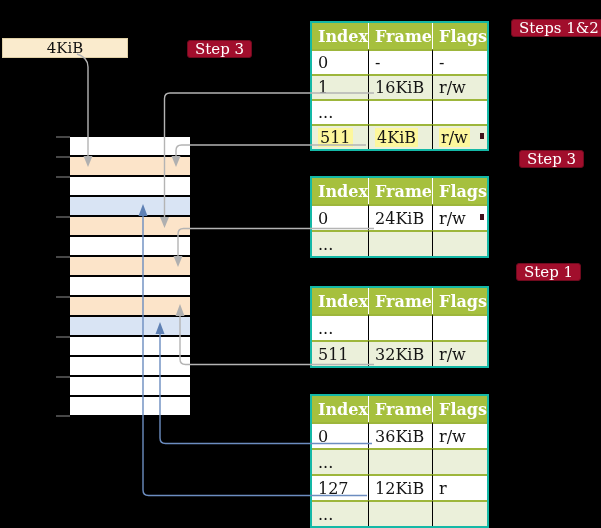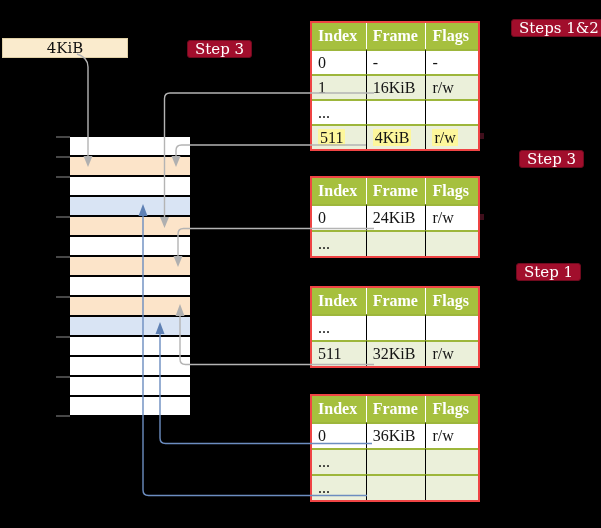--- a/index.html
+++ b/index.html
@@ -21,21 +21,21 @@
   }
   
   .mem{position:absolute;left:70px;top:137px;width:120px;}
   .mem .row{height:18px;margin-bottom:2px;}
   .rw{background:#ffffff}
   .rp{background:#fce4c9}
   .rb{background:#d9e4f4}
   
   table.ptable{
     position:absolute;width:170px;border-collapse:separate;border-spacing:0;
-    border:2px solid #ef4444;background:#f9a8d4;font-family:Liberation Serif, serif;
+    border:2px solid #14b8a6;background:#f9a8d4;
   }
   table.ptable th{
     background:#a6c03e;color:#fff;font-weight:bold;font-size:16px;text-align:left;
     height:26px;padding:0 0 0 6px;box-sizing:border-box;vertical-align:middle;
   }
   table.ptable th.sep{border-right:1px solid #fff;}
   table.ptable td{
     font-size:16px;color:#141414;height:25px;padding:0 0 0 6px;box-sizing:border-box;
     border-top:2px solid #9db63b;vertical-align:middle;background:#fff;
   }
@@ -183,20 +183,25 @@
       <tr>
         <td class="sep">0</td>
         <td class="sep">36KiB</td>
         <td>r/w</td>
       </tr>
       <tr class="alt">
         <td class="sep">...</td>
         <td class="sep"></td>
         <td></td>
       </tr>
+      <tr>
+        <td class="sep">127</td>
+        <td class="sep">12KiB</td>
+        <td>r</td>
+      </tr>
       <tr class="alt">
         <td class="sep">...</td>
         <td class="sep"></td>
         <td></td>
       </tr>
     </tbody>
   </table>
 
   <svg class="overlay" width="601" height="528" viewBox="0 0 601 528">
 

